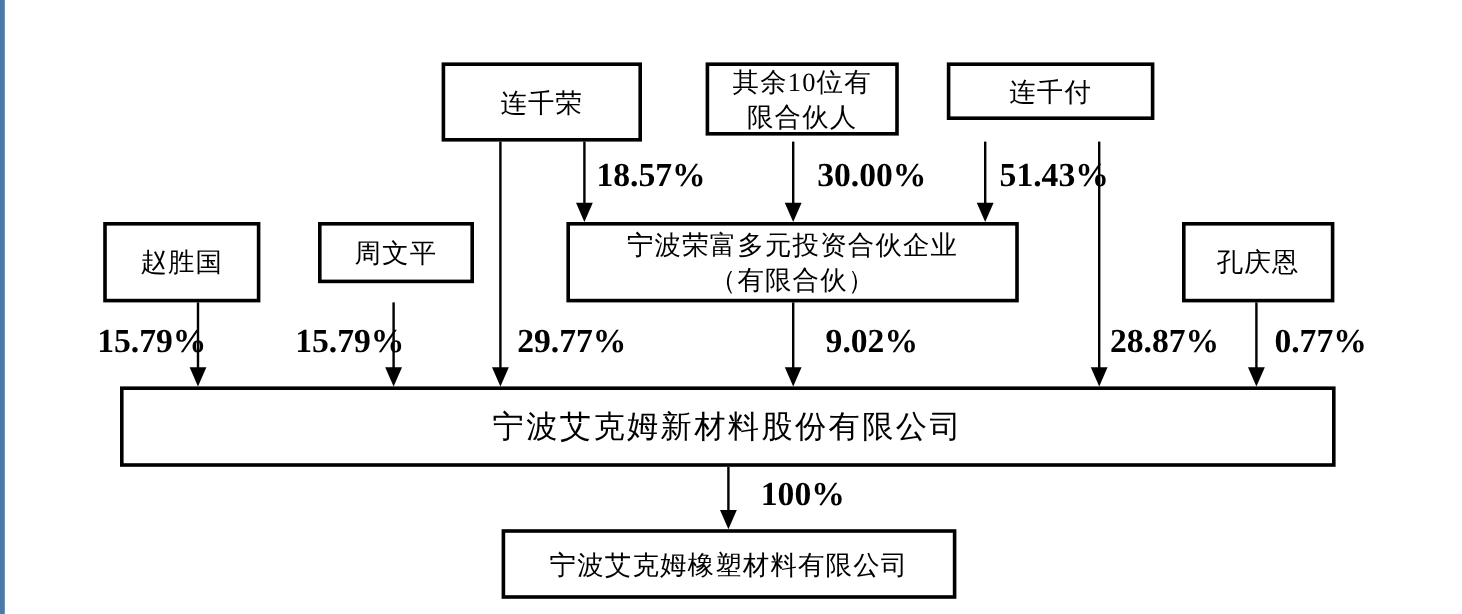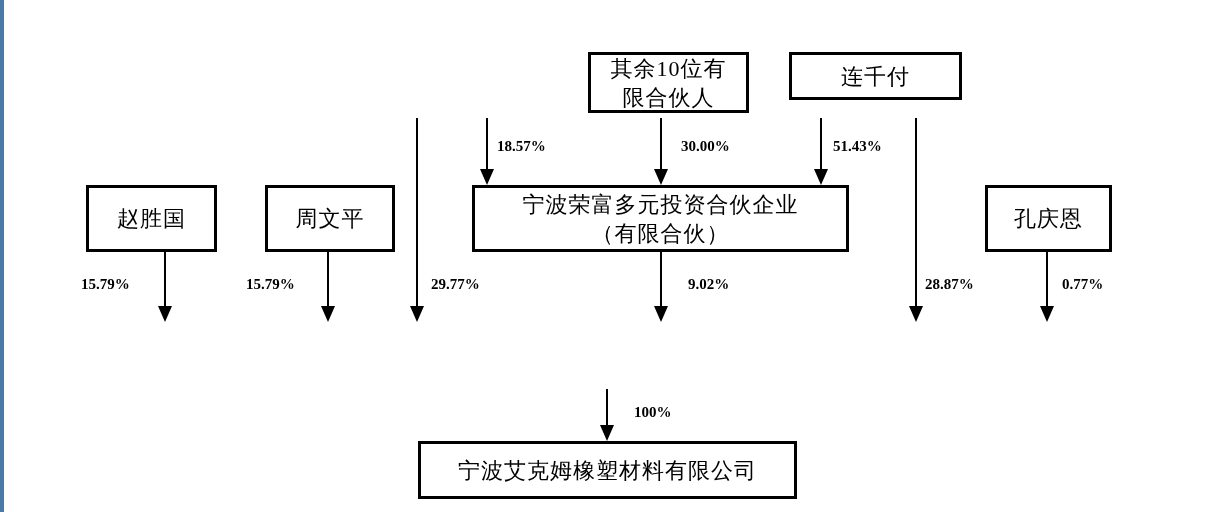--- a/index.html
+++ b/index.html
@@ -41,47 +41,49 @@
   .arrowhead {
     position: absolute;
     width: 0; height: 0;
     border-left: 7px solid transparent;
     border-right: 7px solid transparent;
     border-top: 16px solid #000000;
   }
   .edge-label {
     position: absolute;
     font-weight: bold;
-    font-size: 15px;
+    font-size: 28px;
     line-height: 23px;
     white-space: nowrap;
   }
 </style>
 </head>
 <body>
 
 <div id="canvas">
 
   <div class="accent-bar"></div>
 
+  <div class="node" style="left:368px; top:52px; width:167px; height:66px;">连千荣</div>
 
   <div class="node" style="left:588px; top:52px; width:161px; height:61px;">其余10位有
 限合伙人</div>
 
   <div class="node" style="left:789px; top:52px; width:173px; height:48px;">连千付</div>
 
   <div class="node" style="left:86px; top:185px; width:131px; height:67px;">赵胜国</div>
 
-  <div class="node" style="left:265px; top:185px; width:130px; height:67px;">周文平</div>
+  <div class="node" style="left:265px; top:185px; width:130px; height:51px;">周文平</div>
 
   <div class="node" style="left:472px; top:185px; width:377px; height:67px;">宁波荣富多元投资合伙企业
 （有限合伙）</div>
 
   <div class="node" style="left:985px; top:185px; width:127px; height:67px;text-align:right;">孔庆恩</div>
 
+  <div class="node main" style="left:100px; top:322px; width:1013px; height:67px;">宁波艾克姆新材料股份有限公司</div>
 
   <div class="node" style="left:418px; top:441px; width:379px; height:58px;">宁波艾克姆橡塑材料有限公司</div>
 
   <div class="shaft" style="left:486px; top:118px; height:52px;"></div>
   <div class="arrowhead" style="left:480px; top:169px;"></div>
   <div class="edge-label" style="left:497px; top:135px;">18.57%</div>
 
   <div class="shaft" style="left:660px; top:118px; height:52px;"></div>
   <div class="arrowhead" style="left:654px; top:169px;"></div>
   <div class="edge-label" style="left:681px; top:135px;">30.00%</div>

